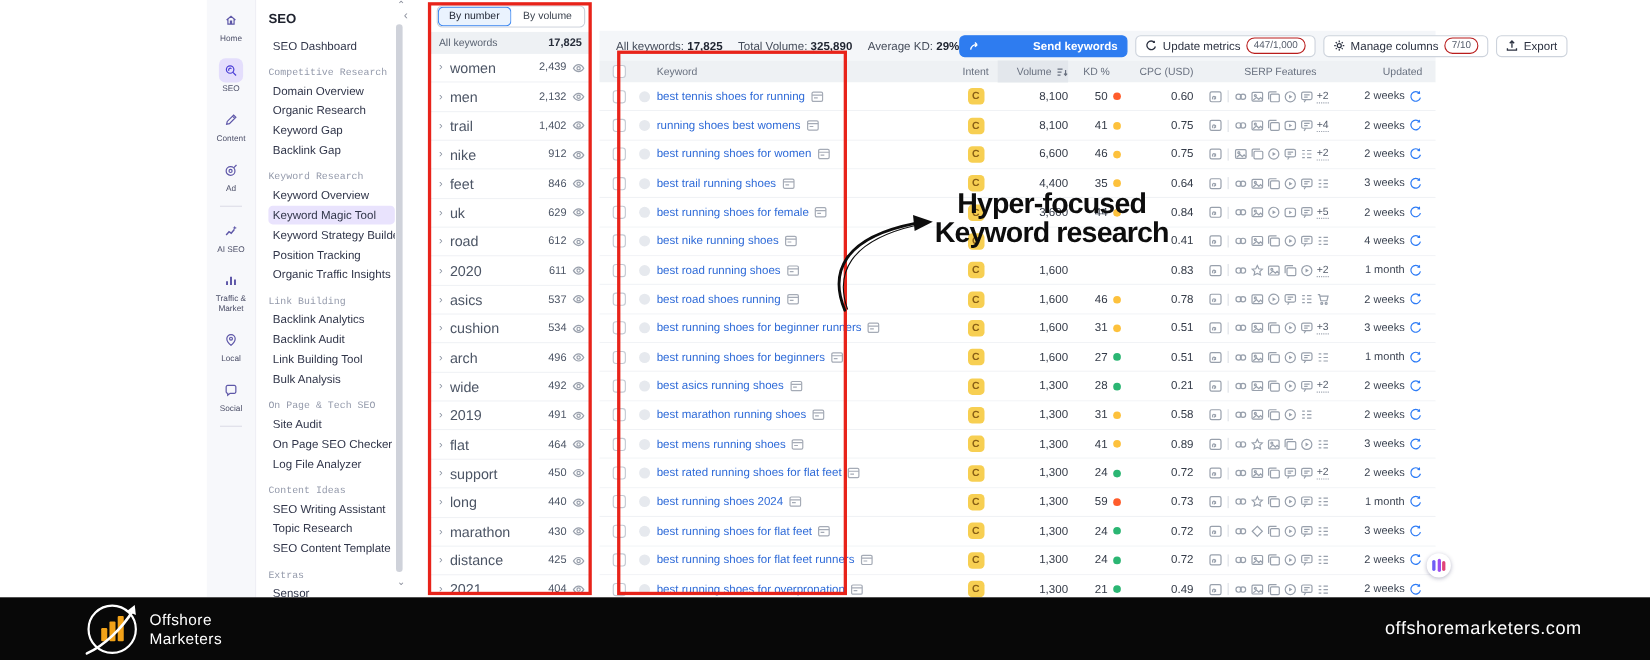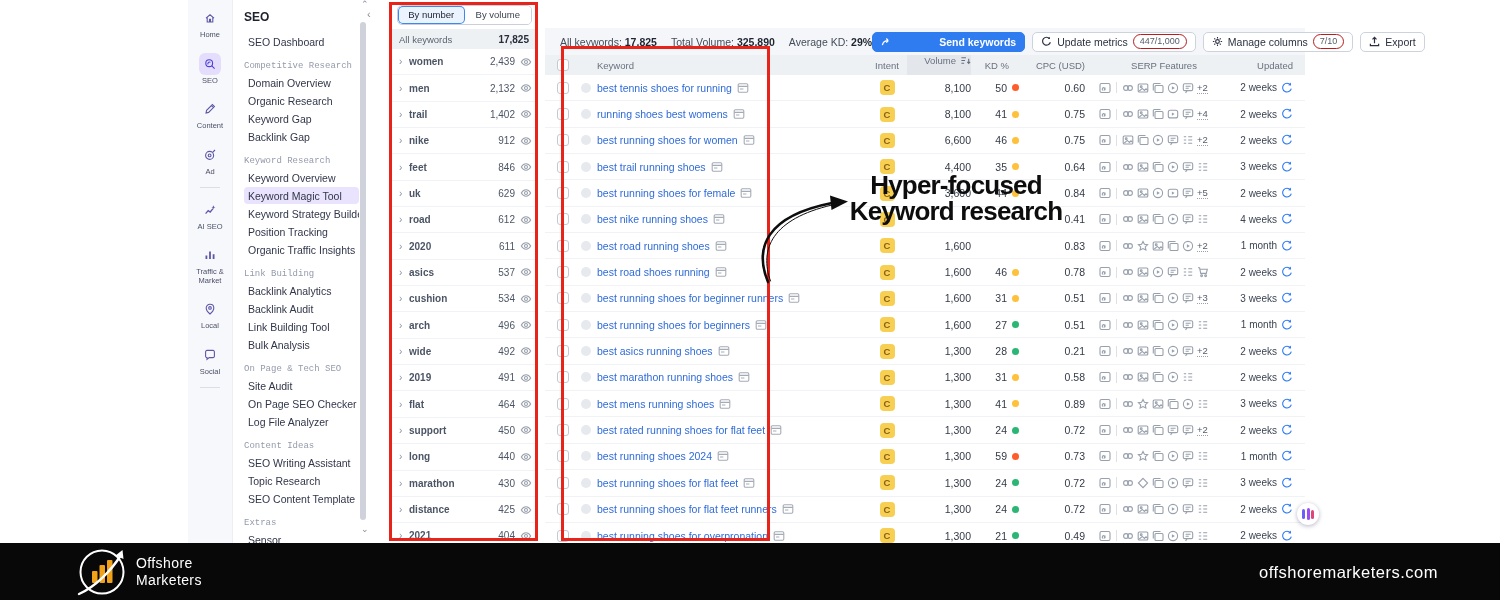--- a/index.html
+++ b/index.html
@@ -36,21 +36,21 @@
   .groups { position:absolute; left:390px; top:0; width:148px; height:543px; background:#fff; z-index:2; }
   .tabs { display:flex; margin:5px 6px 4px 7px; border:1px solid #c9d0d9; border-radius:5px; overflow:hidden; }
   .tab { flex:1; text-align:center; font-size:9.5px; color:#3c434f; padding:3px 0 4px; background:#fff; cursor:pointer; }
   .tab.active { background:#eaf3fe; box-shadow:inset 0 0 0 1px #3d87f0; border-radius:5px; color:#1c2230; }
   .g-head { display:flex; justify-content:space-between; align-items:center; background:#eef1f4;
             height:20px; padding:0 9px 0 9px; font-size:9.5px; color:#5a6372; }
   .g-head b { color:#272d3a; font-size:10px; }
   .g-row { display:flex; align-items:center; height:26.35px; border-bottom:1px solid #f0f2f5;
            padding:0 6px 0 9px; cursor:pointer; }
   .g-chev { color:#8a92a0; font-size:10px; width:10px; }
-  .g-label { flex:1; font-size:10px; color:#4c5565;font-weight:bold; }
+  .g-label { flex:1; font-size:13px; color:#4c5565; }
   .g-count { font-size:10px; color:#4c5565; margin-right:5px; }
   .g-eye { color:#9aa1ad; display:flex; }
 
   
   .main { position:absolute; left:545px; top:0; width:760px; height:414px; background:#fff; z-index:2;margin-top:28px; }
   .toolbar { display:flex; align-items:center; height:27px; background:#f4f6f9; padding:0 12px 0 15px; }
   .stats { display:flex; gap:14px; font-size:10.5px; color:#454c5a; white-space:nowrap; }
   .stats b { color:#1f2430; }
   .tool-btns { margin-left:auto; display:flex; gap:7px; align-items:center; }
   .btn { display:flex; align-items:center; gap:5px; height:20px; padding:0 8px; border-radius:5px;
@@ -77,21 +77,21 @@
   .kd-dot { width:7px; height:7px; border-radius:50%; }
   .kd-orange { background:#ff5c2b; } .kd-yellow { background:#fdc13c; }
   .kd-green { background:#2bb673; }
   .c-cpc { width:62px; text-align:right; font-size:10.5px; color:#333a47; margin-right:14px; }
   .c-serp { width:130px; display:flex; align-items:center; gap:3px; color:#98a0ac; }
   .serp-sep { width:1px; height:11px; background:#dde0e6; margin:0 2px; }
   .serp-more { font-size:9.5px; color:#555d6b; border-bottom:1px dotted #9aa1ad; cursor:pointer; }
   .c-upd { flex:1; display:flex; justify-content:flex-end; align-items:center; gap:4px;
            font-size:10px; color:#3c4452; padding-right:12px; white-space:nowrap; }
   .refresh { color:#2e7cf6; display:flex; cursor:pointer; }
-  .vol-head { background:#e3e7ec; height:20px; display:flex; justify-content:flex-end;
+  .vol-head { background:#e3e7ec; height:20px; display:flex; align-items:center; justify-content:flex-end;
               gap:4px; width:64px; padding-right:0; }
   .th-kw { width:270px; } .th-intent { width:40px; text-align:center; }
   .th-kd { width:52px; text-align:right; padding-right:14px; }
   .th-cpc { width:62px; text-align:right; margin-right:14px; }
   .th-serp { width:130px; text-align:center; } .th-upd { flex:1; text-align:right; padding-right:12px; }
   .c-dot2 { width:16px; }
 
   
   .copilot { position:absolute; left:1297px; top:503px; width:22px; height:22px; border-radius:50%;
              background:#fff; box-shadow:0 1px 4px rgba(40,40,90,.35); display:flex; align-items:center;

